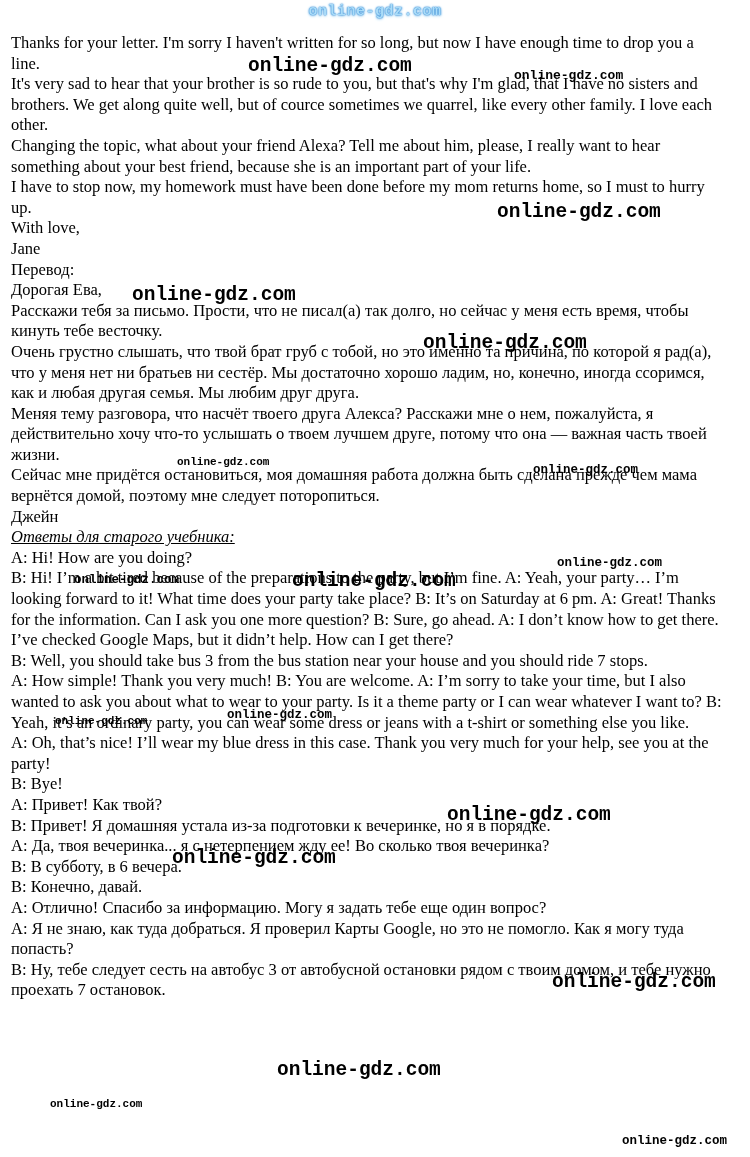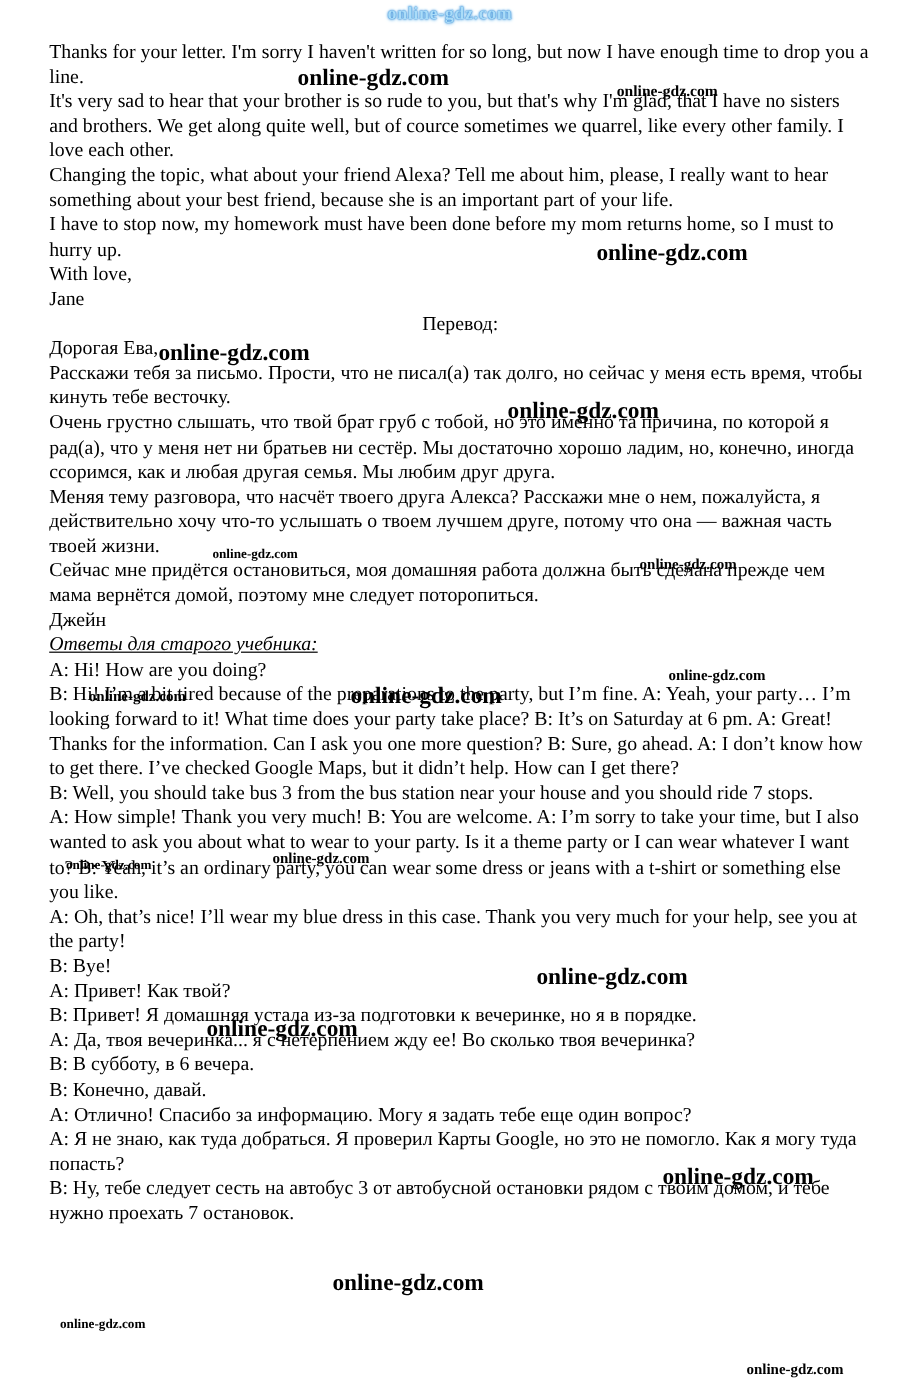--- a/index.html
+++ b/index.html
@@ -10,32 +10,32 @@
     height: 1157px;
     background: #ffffff;
     font-family: "Liberation Serif", serif;
     font-size: 16.5px;
     line-height: 20.6px;
     color: #000000;
     overflow: hidden;
   }
   .content {
     position: absolute;
-    left: 41px;
+    left: 11px;
     right: 24px;
     top: 33px;
   }
   .content p { margin: 0; }
-  .center { text-align: center; }
+  .center { text-align: left; }
   .answers-heading { margin-top: 28px; }
   .answers-heading .u { text-decoration: underline; font-style: italic; }
   .gap-above { margin-top: 20.6px; }
   .wm {
     position: absolute;
-    font-family: Liberation Serif, serif;
+    font-family: Liberation Mono, monospace;
     font-weight: bold;
     color: #000000;
     white-space: nowrap;
     pointer-events: none;
   }
   .wm-lg { font-size: 19.5px; }
   .wm-md { font-size: 13px; }
   .wm-sm { font-size: 12.5px; }
   .wm-xs { font-size: 11px; }
   .wm-top {

